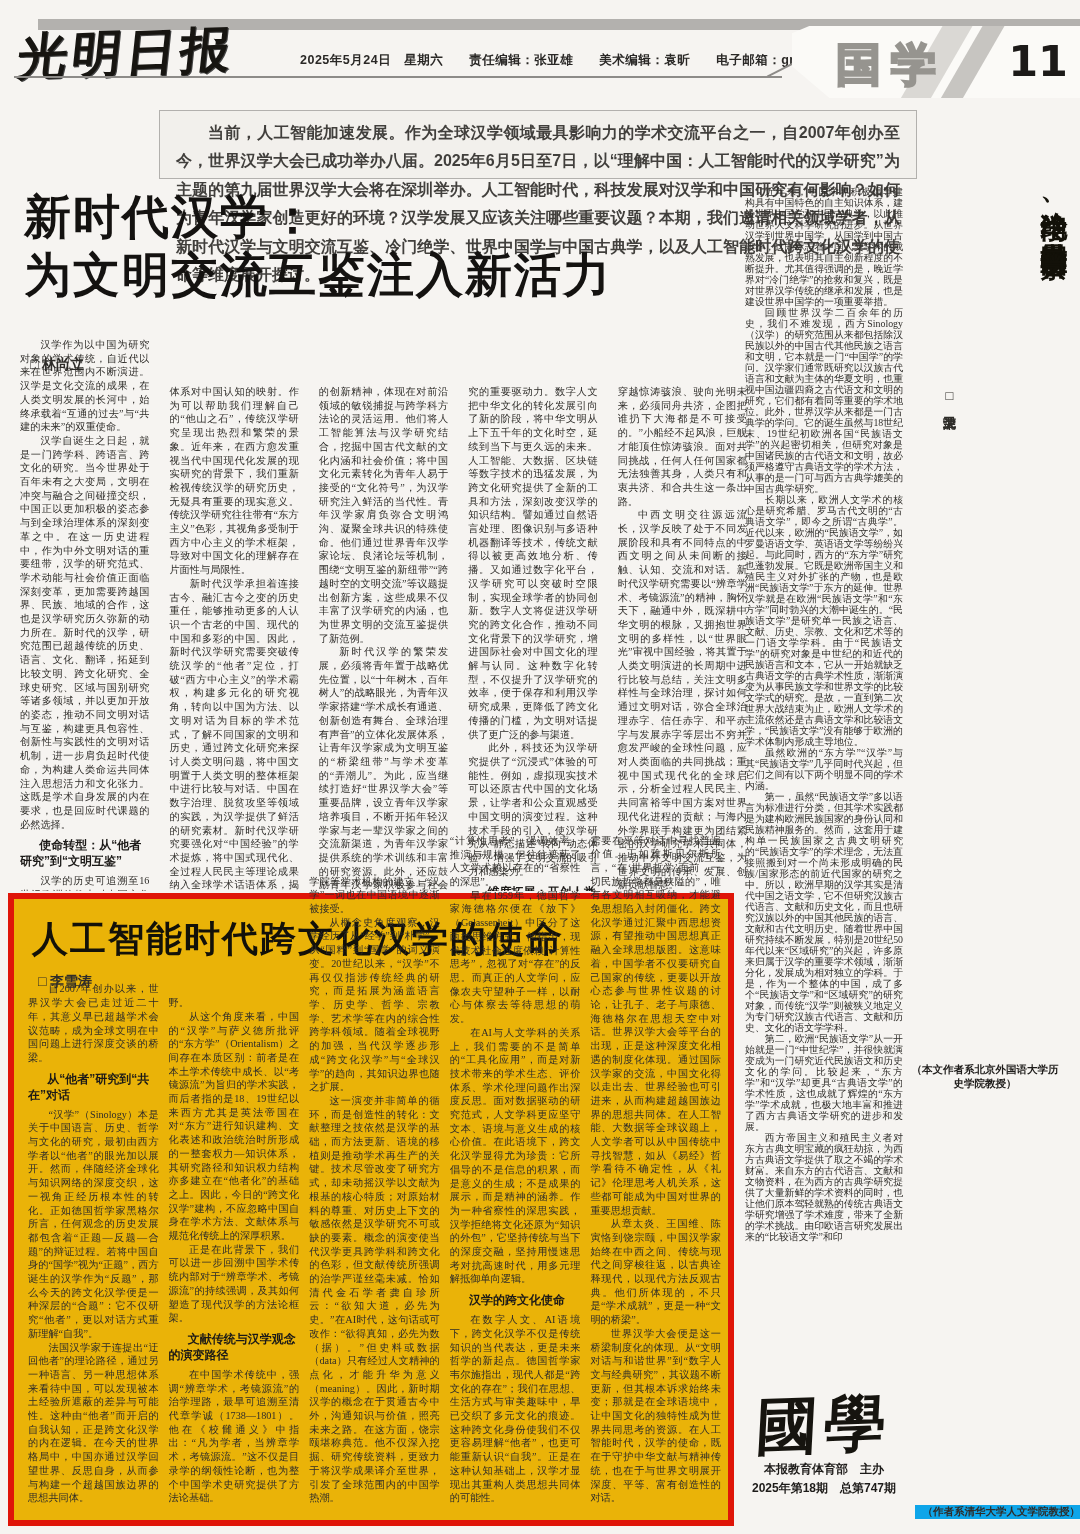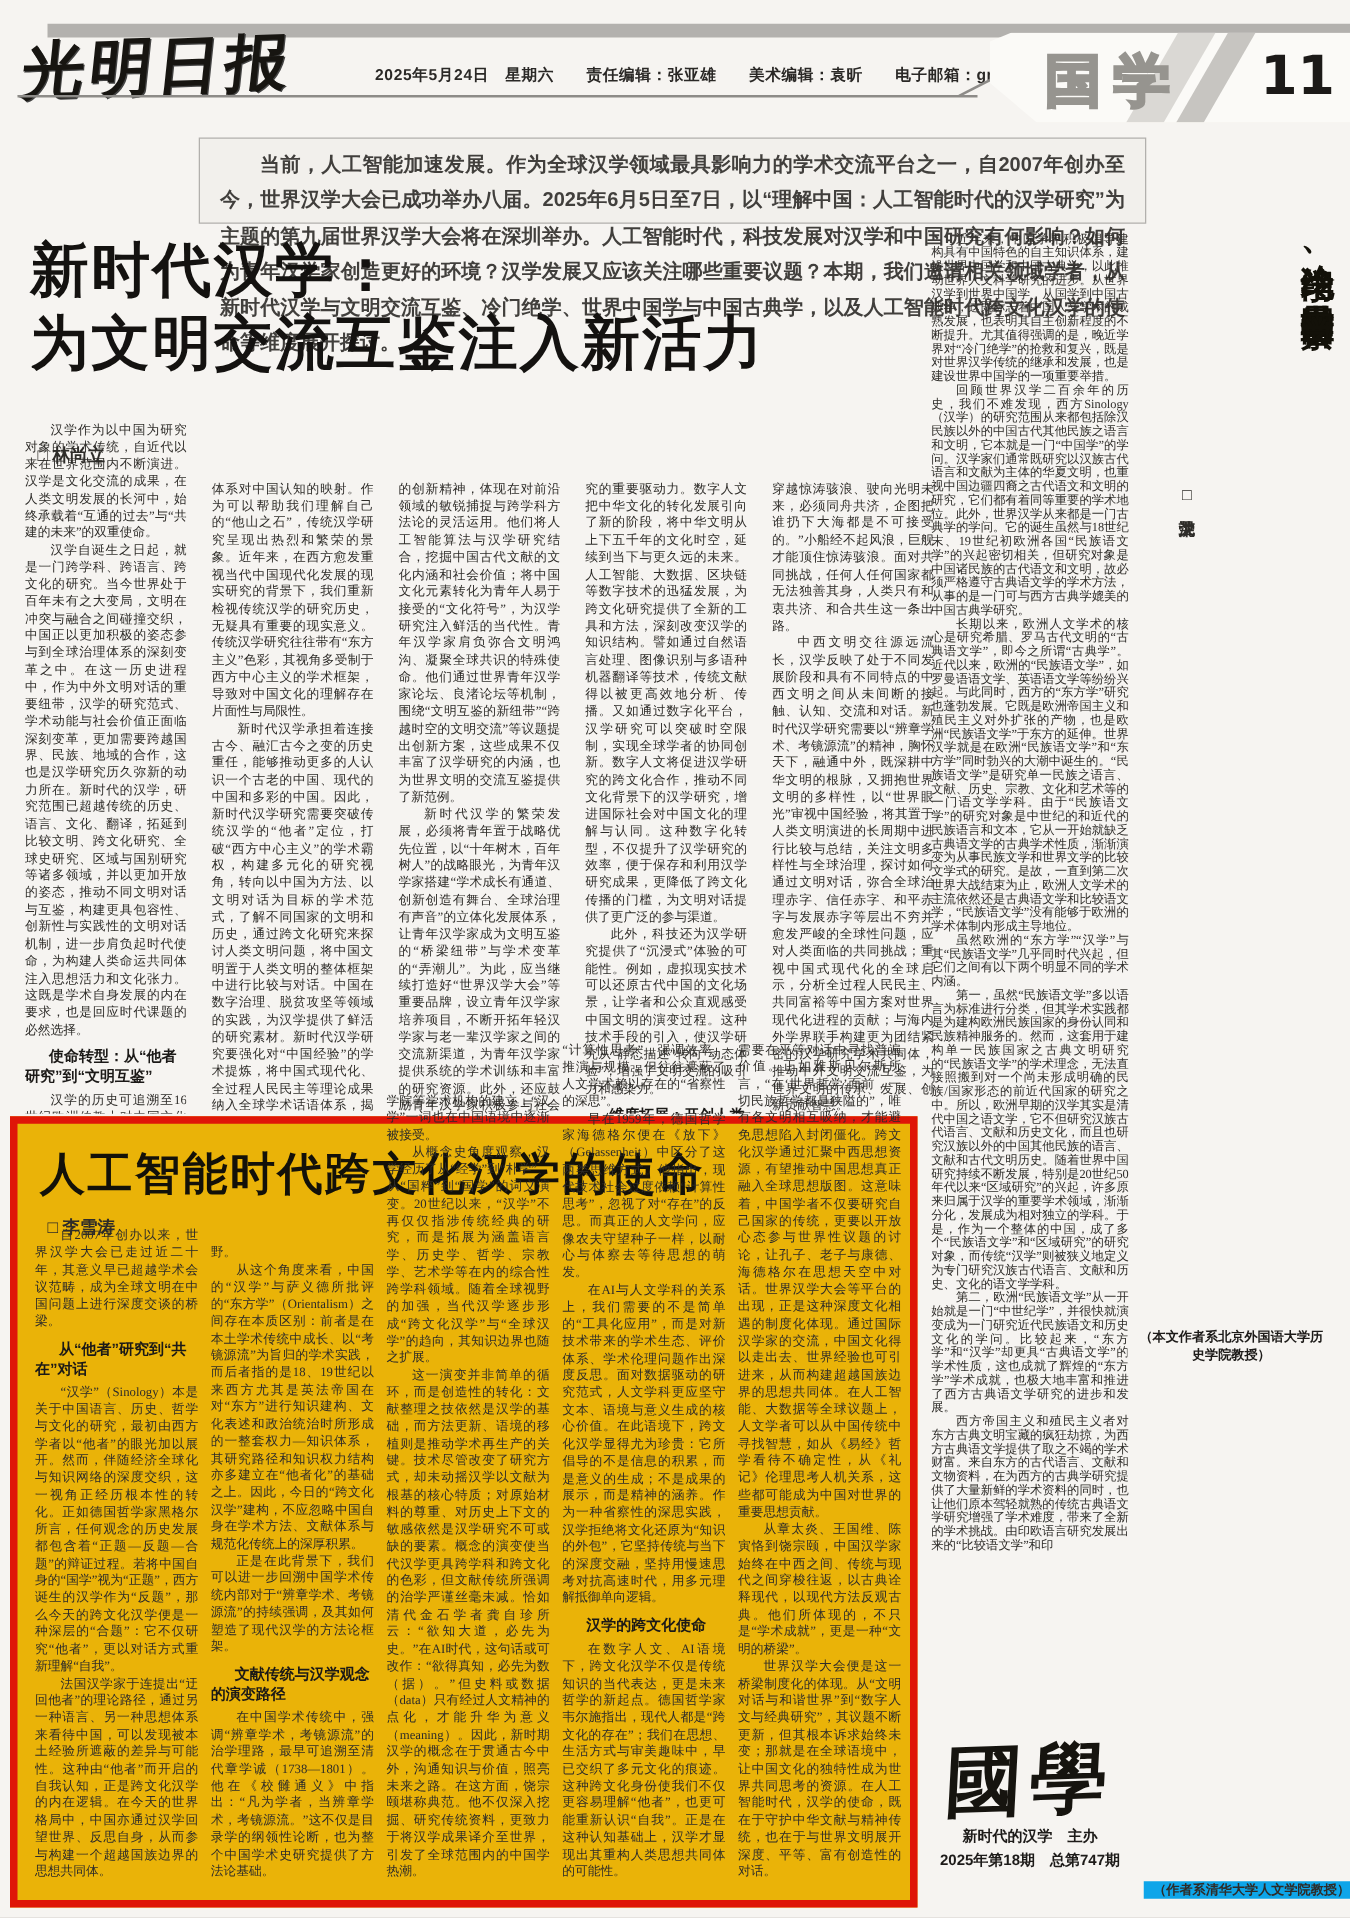--- a/index.html
+++ b/index.html
@@ -179,17 +179,17 @@
 
   <div class="abs cold-head">
     <div class="v-title">冷门绝学、世界中国学与中国古典学</div>
     <div class="v-byline">□ 沈卫荣</div>
   </div>
 
   <div class="cold-note">（作者系清华大学人文学院教授）</div>
 
   <div class="abs folio">
     <div class="folio-logo">國學</div>
-    <div class="folio-line">新时代的汉学　主办</div>
+    <div class="folio-line">本报教育体育部　主办</div>
     <div class="folio-line">2025年第18期　总第747期</div>
   </div>
 
 </div>
 
 </body></html>

